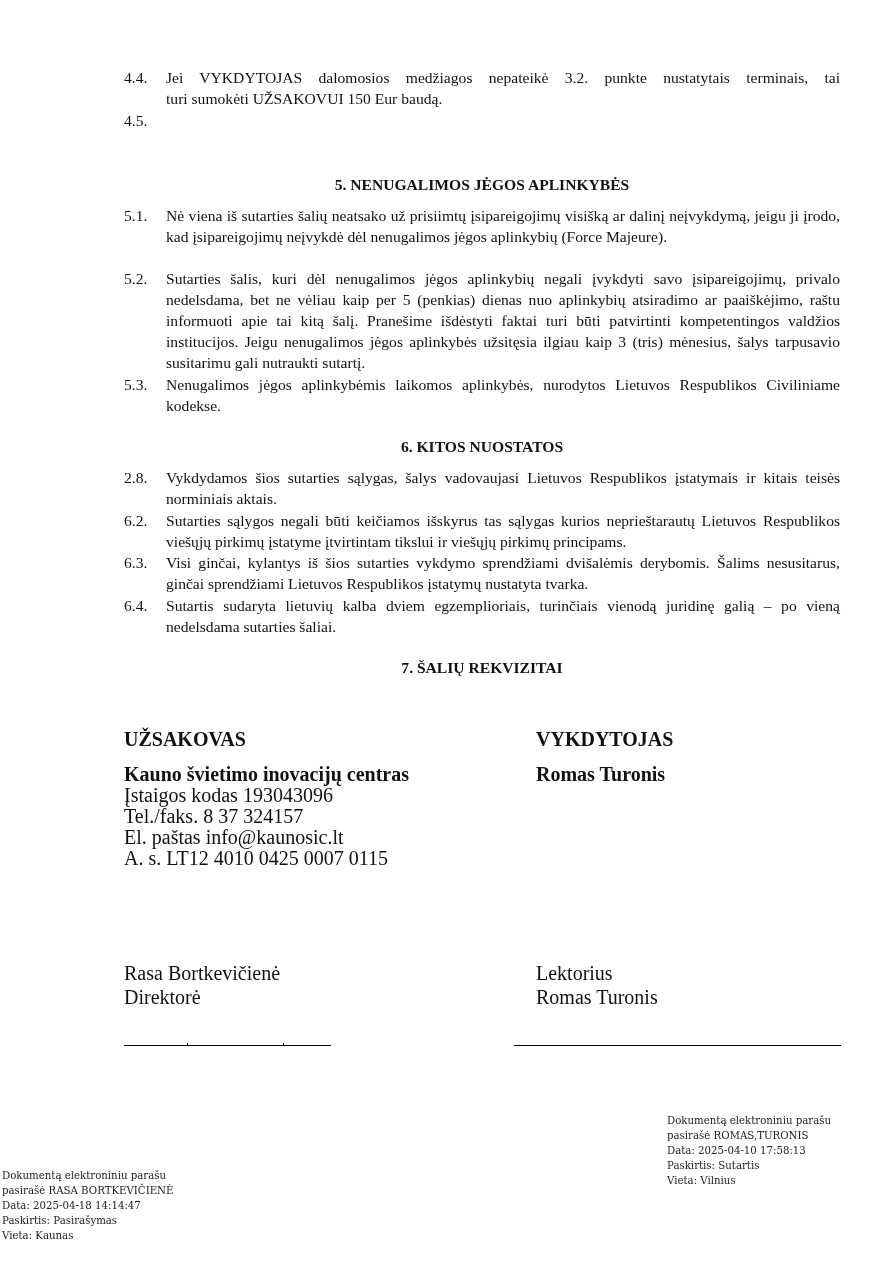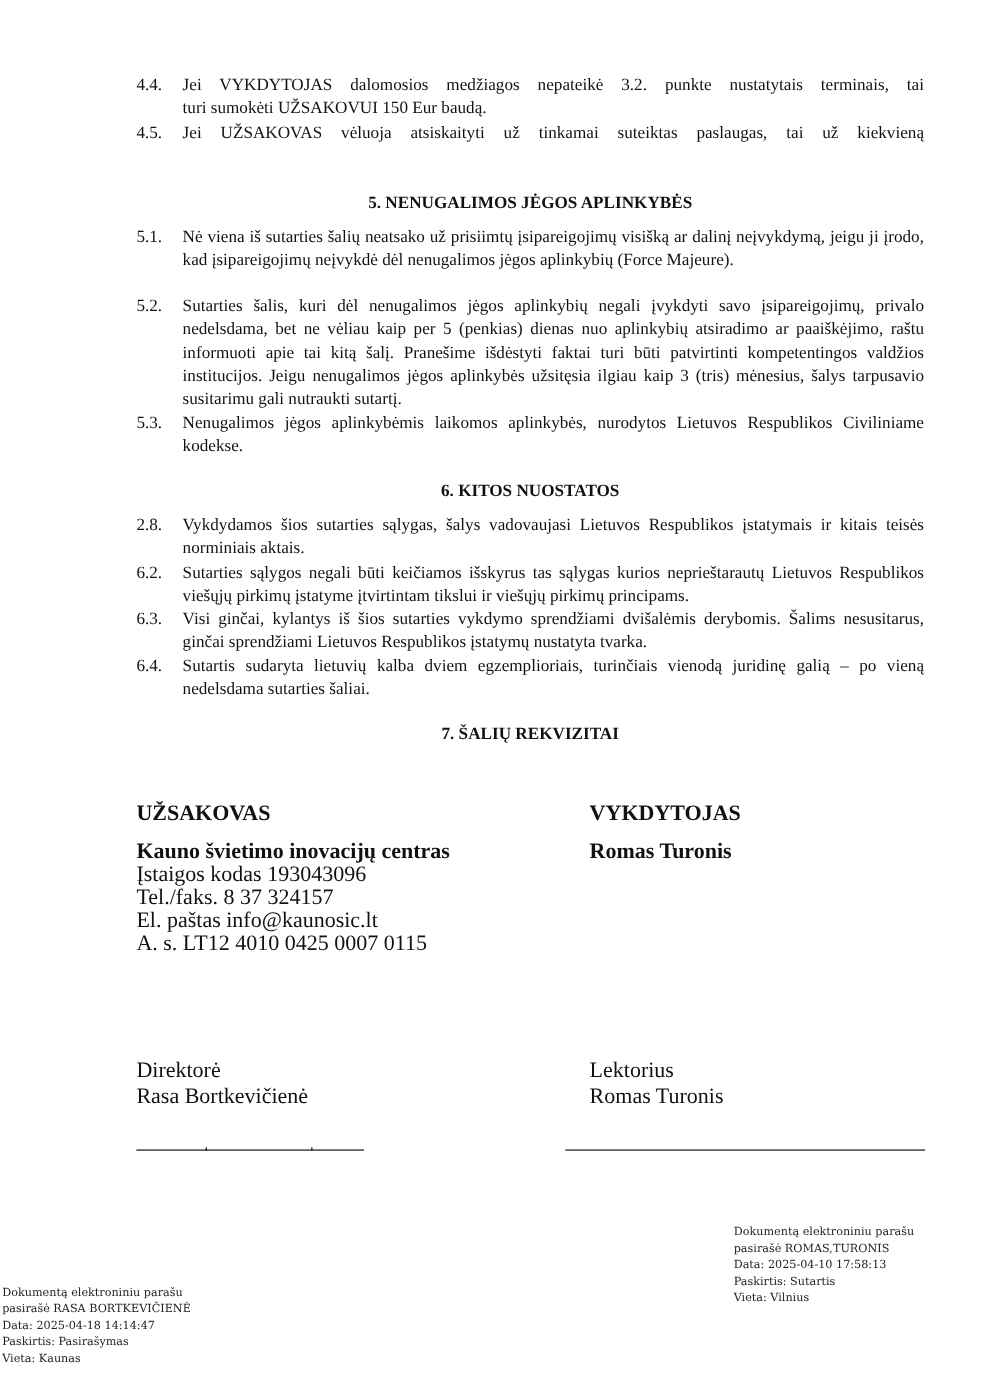--- a/index.html
+++ b/index.html
@@ -32,21 +32,20 @@
 
 <div class="page">
 
   <div class="item" style="top:67px;">
     <span class="num">4.4.</span>
     <span class="txt" style="text-align:justify;text-align-last:justify;">Jei VYKDYTOJAS dalomosios medžiagos nepateikė 3.2. punkte nustatytais terminais, tai</span>
     <span class="txt">turi sumokėti UŽSAKOVUI 150 Eur baudą.</span>
   </div>
   <div class="item" style="top:110px;">
     <span class="num">4.5.</span>
-    <span class="txt" style="text-align:justify;text-align-last:justify;">Jei UŽSAKOVAS vėluoja atsiskaityti už tinkamai suteiktas paslaugas, tai už kiekvieną</span>
   </div>
 
   <div class="heading" style="top:174px;">5. NENUGALIMOS JĖGOS APLINKYBĖS</div>
   <div class="item" style="top:205px;">
     <span class="num">5.1.</span>
     <span class="txt">Nė viena iš sutarties šalių neatsako už prisiimtų įsipareigojimų visišką ar dalinį neįvykdymą, jeigu ji įrodo, kad įsipareigojimų neįvykdė dėl nenugalimos jėgos aplinkybių (Force Majeure).</span>
   </div>
   <div class="item" style="top:268px;">
     <span class="num">5.2.</span>
     <span class="txt">Sutarties šalis, kuri dėl nenugalimos jėgos aplinkybių negali įvykdyti savo įsipareigojimų, privalo nedelsdama, bet ne vėliau kaip per 5 (penkias) dienas nuo aplinkybių atsiradimo ar paaiškėjimo, raštu informuoti apie tai kitą šalį. Pranešime išdėstyti faktai turi būti patvirtinti kompetentingos valdžios institucijos. Jeigu nenugalimos jėgos aplinkybės užsitęsia ilgiau kaip 3 (tris) mėnesius, šalys tarpusavio susitarimu gali nutraukti sutartį.</span>
@@ -86,22 +85,22 @@
     <div>A. s. LT12 4010 0425 0007 0115</div>
   </div>
 
   <div class="col" style="left:536px; top:729px; width:300px;">
     <div class="bold">VYKDYTOJAS</div>
     <div style="height:14px;"></div>
     <div class="bold">Romas Turonis</div>
   </div>
 
   <div class="col" style="left:124px; top:961px; width:300px; line-height:24px;">
+    <div>Rasa Bortkevičienė</div>
     <div>Direktorė</div>
-    <div>Rasa Bortkevičienė</div>
   </div>
   <div class="col" style="left:536px; top:961px; width:300px; line-height:24px;">
     <div>Lektorius</div>
     <div>Romas Turonis</div>
   </div>
 
   <div class="sigline" style="left:124px; top:1045px; width:207px;">
     <span class="tick" style="left:63px;"></span>
     <span class="tick" style="left:159px;"></span>
   </div>

